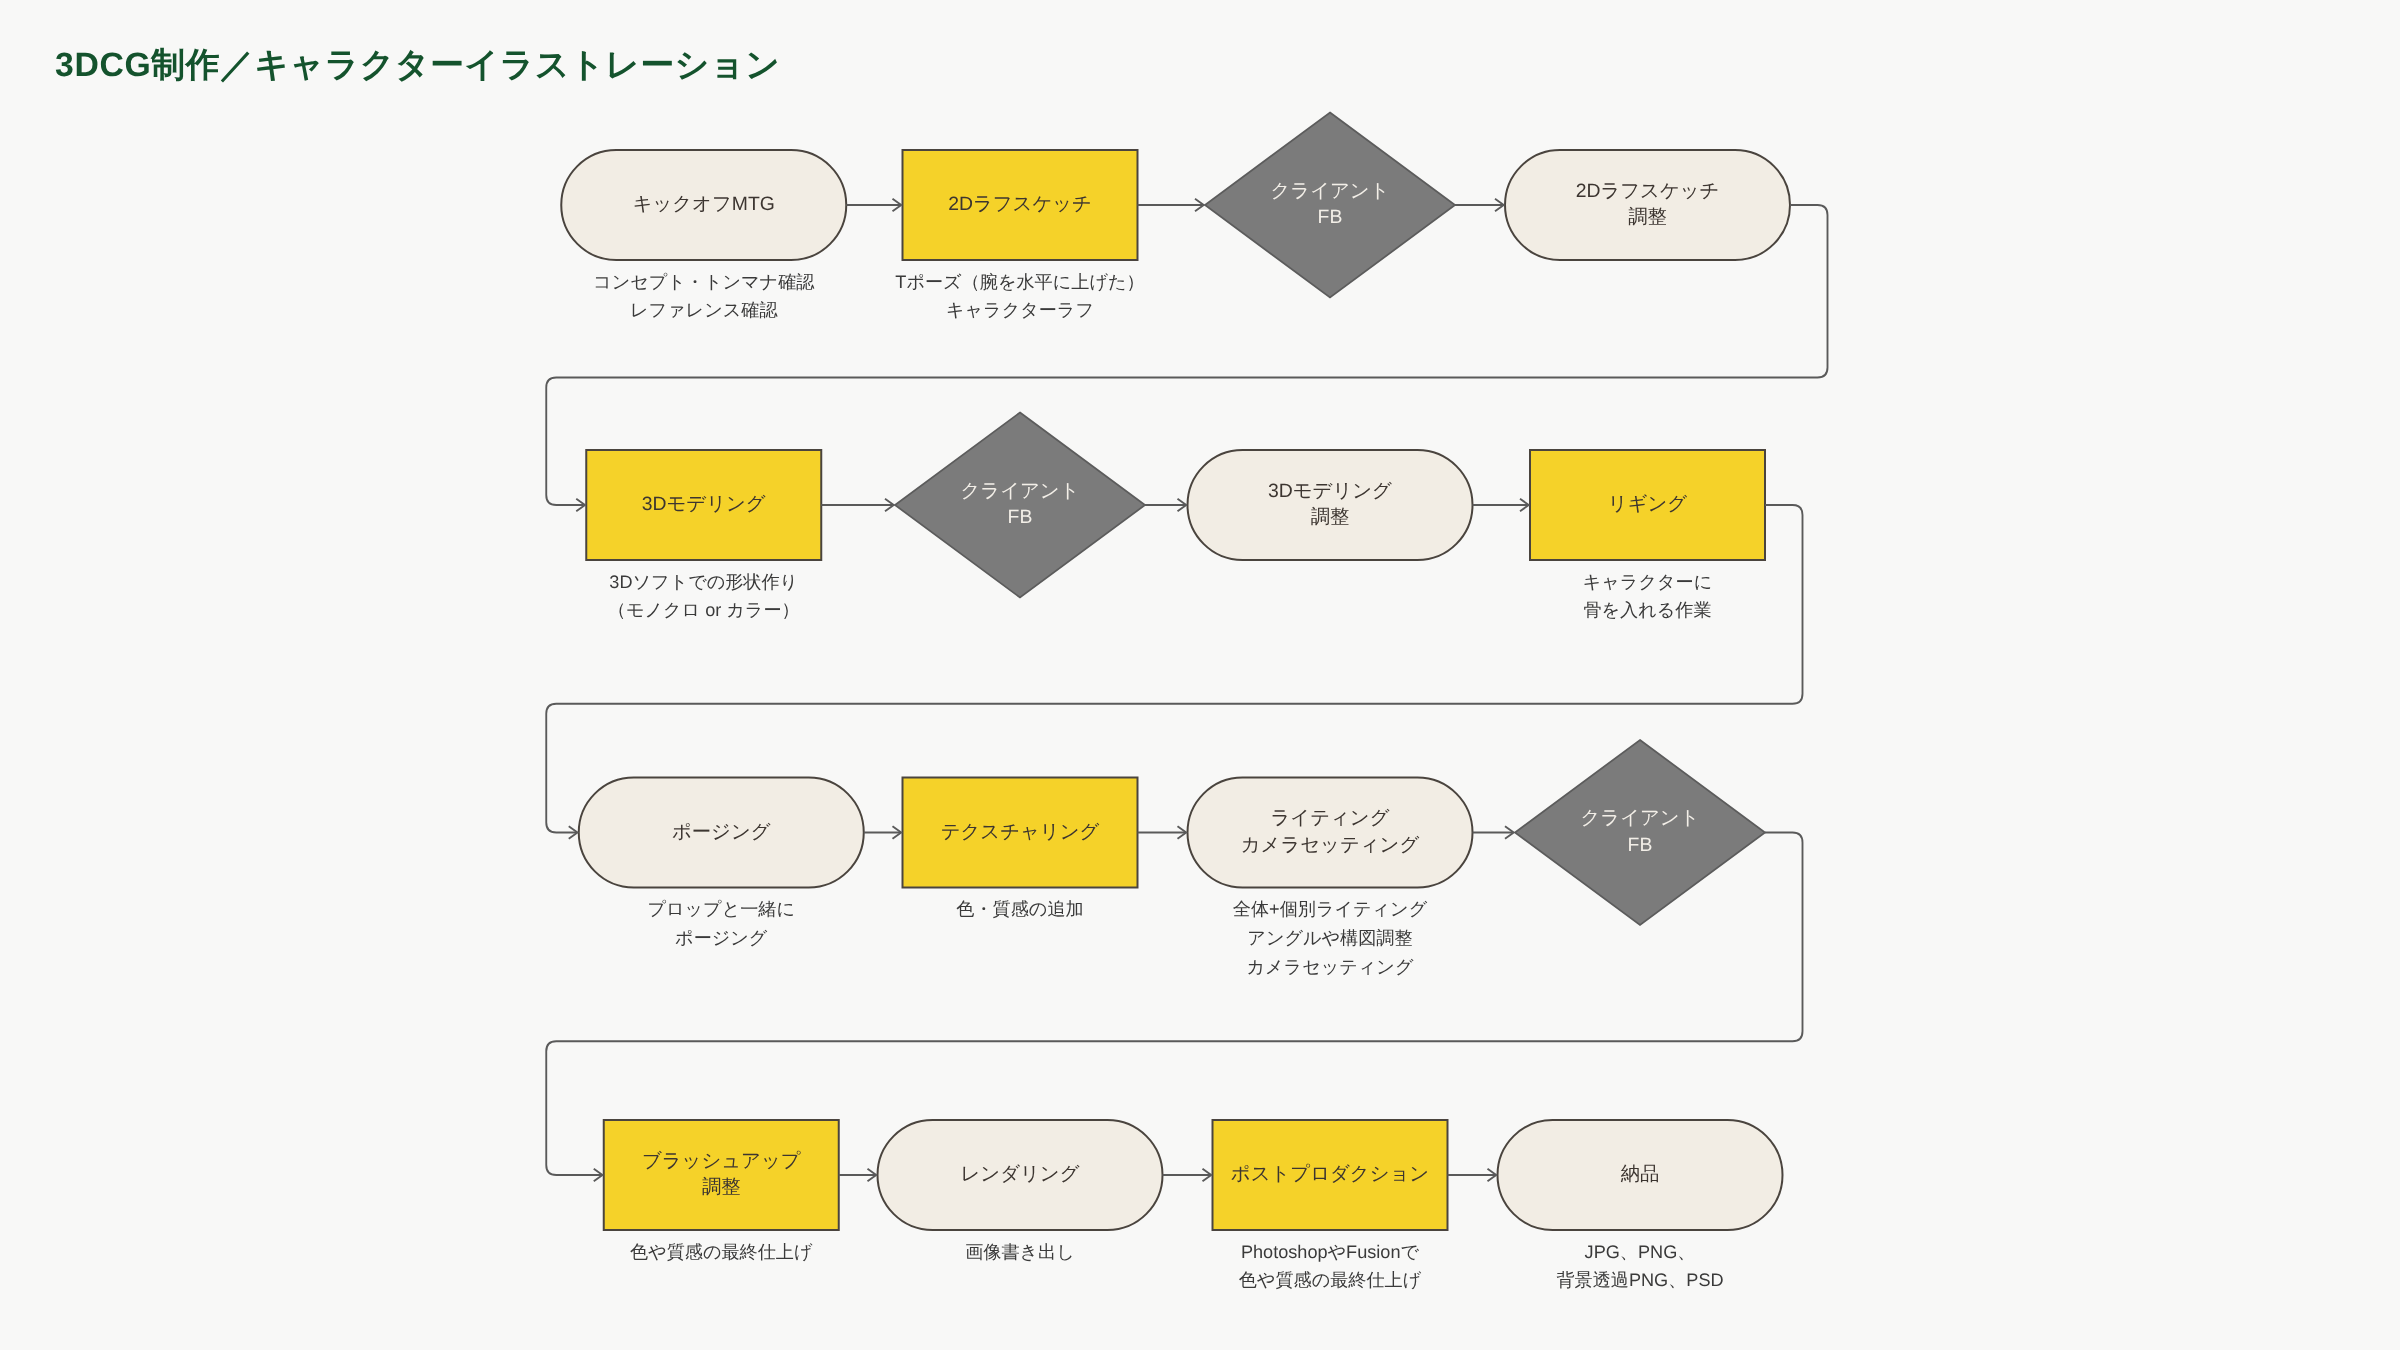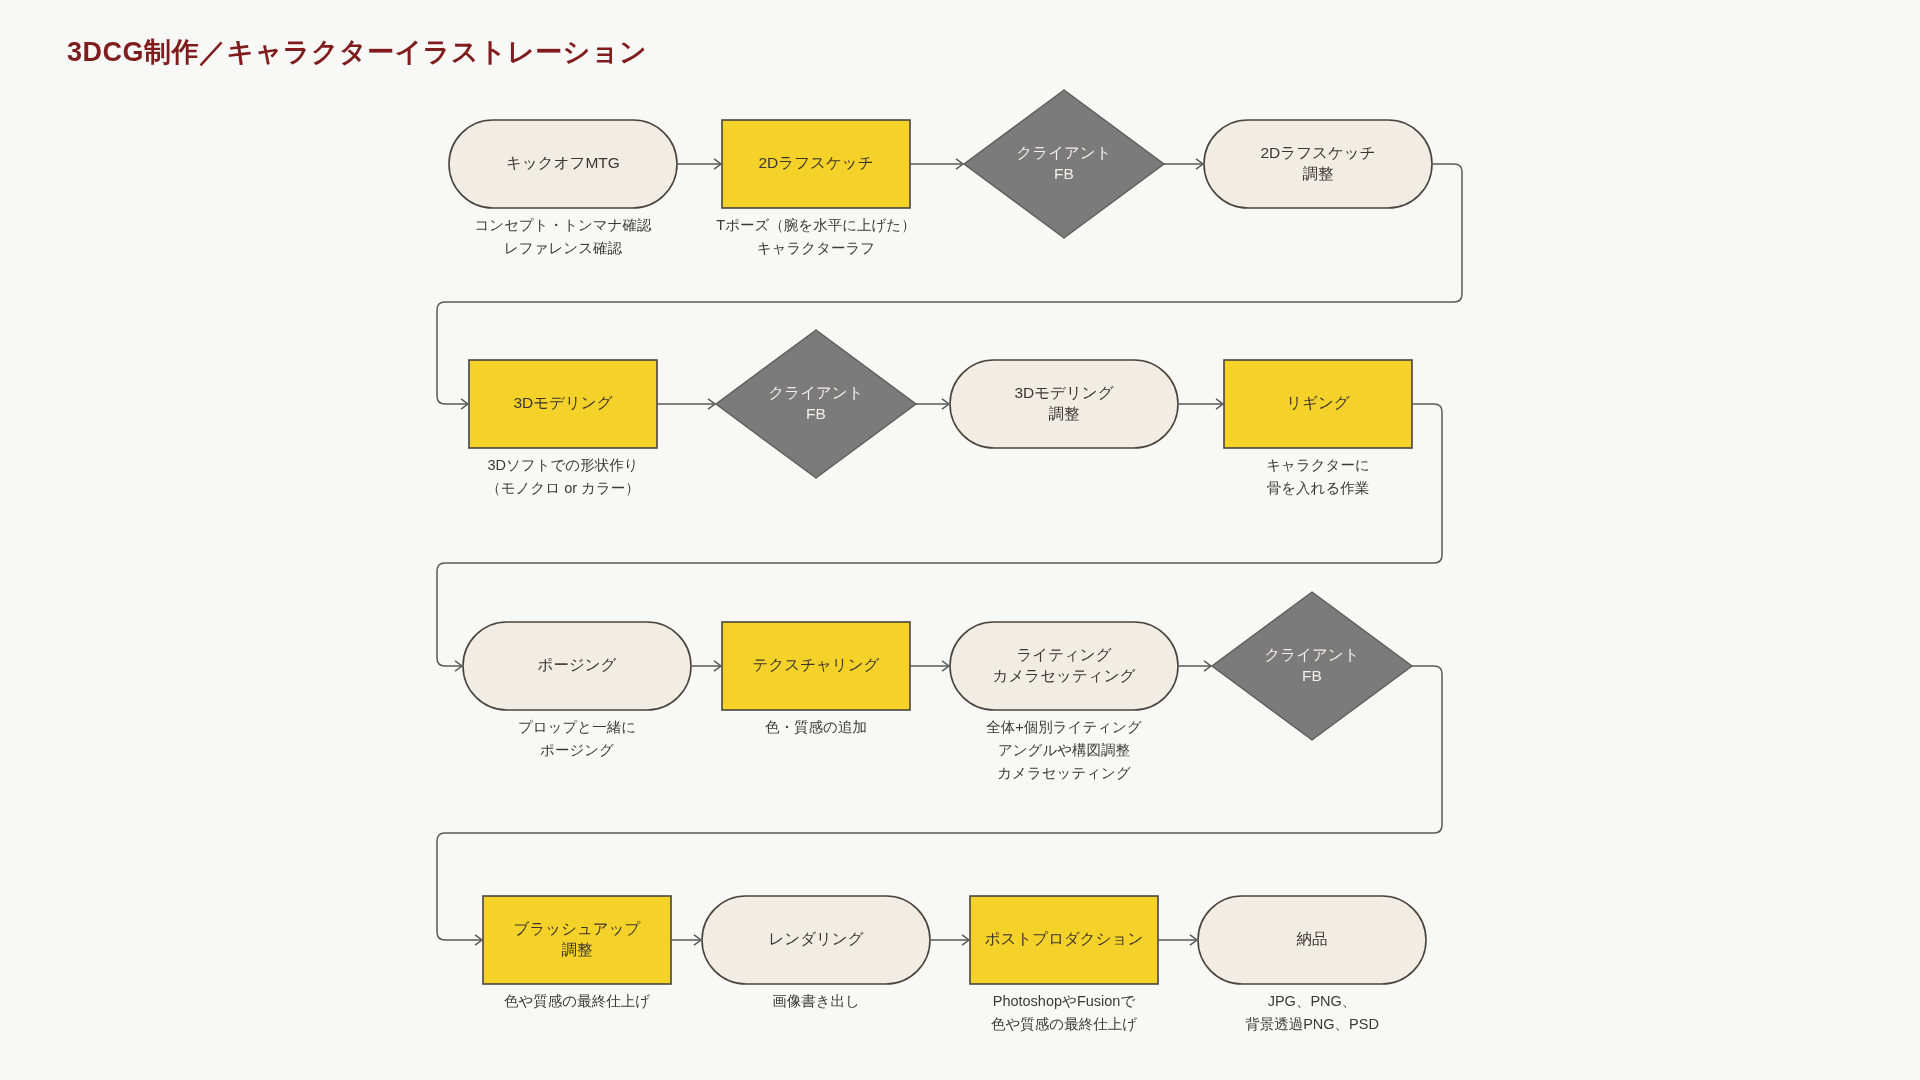--- a/index.html
+++ b/index.html
@@ -8,24 +8,23 @@
     background:#f8f8f7;
     font-family:"Liberation Sans","DejaVu Sans",sans-serif;
     overflow:hidden;
     position:relative;
   }
   #page-title{
     position:absolute;
     left:44px; top:34px;
     font-size:27px;
     font-weight:bold;
-    color:#7f1d1d;
+    color:#14532d;
     letter-spacing:0.5px;
     white-space:nowrap;
-    margin-left:23px;
   }
   #flow{
     position:absolute; left:0; top:0;
     width:1920px; height:1080px;
   }
   .node-label{
     font-size:15.5px;
     fill:#3c3530;
     font-family:"Liberation Sans","DejaVu Sans",sans-serif;
     text-anchor:middle;

